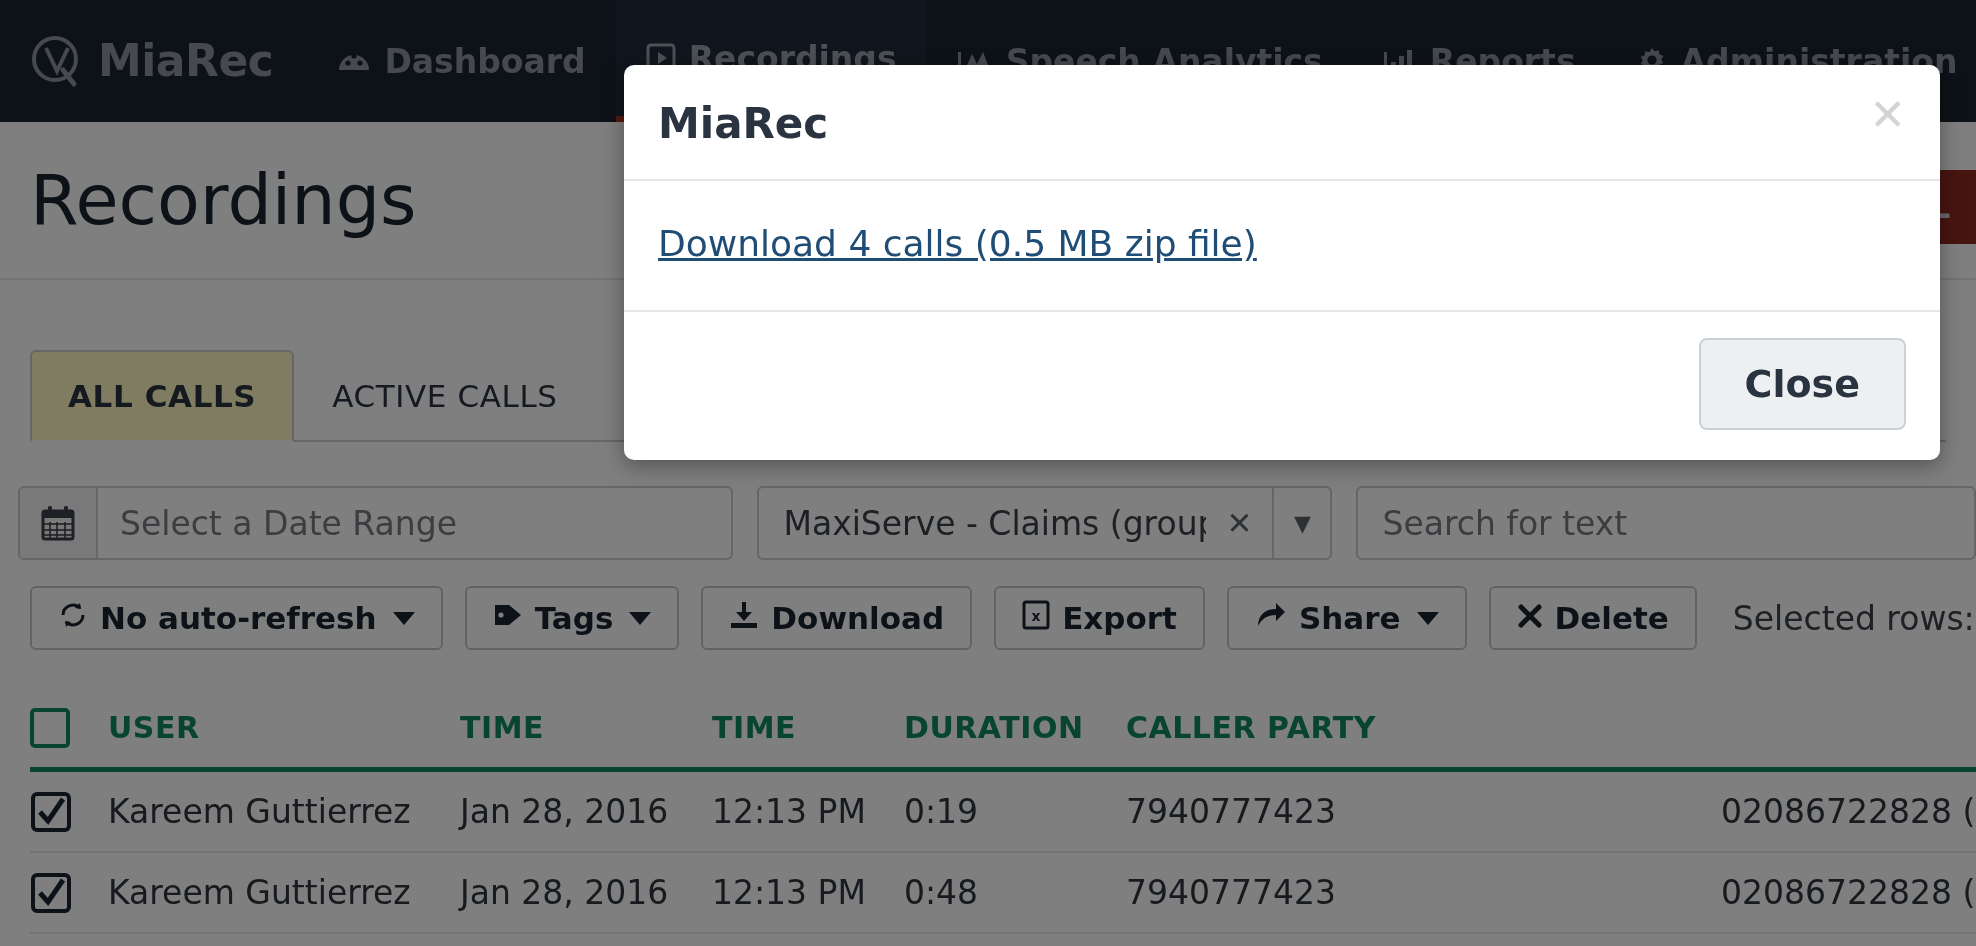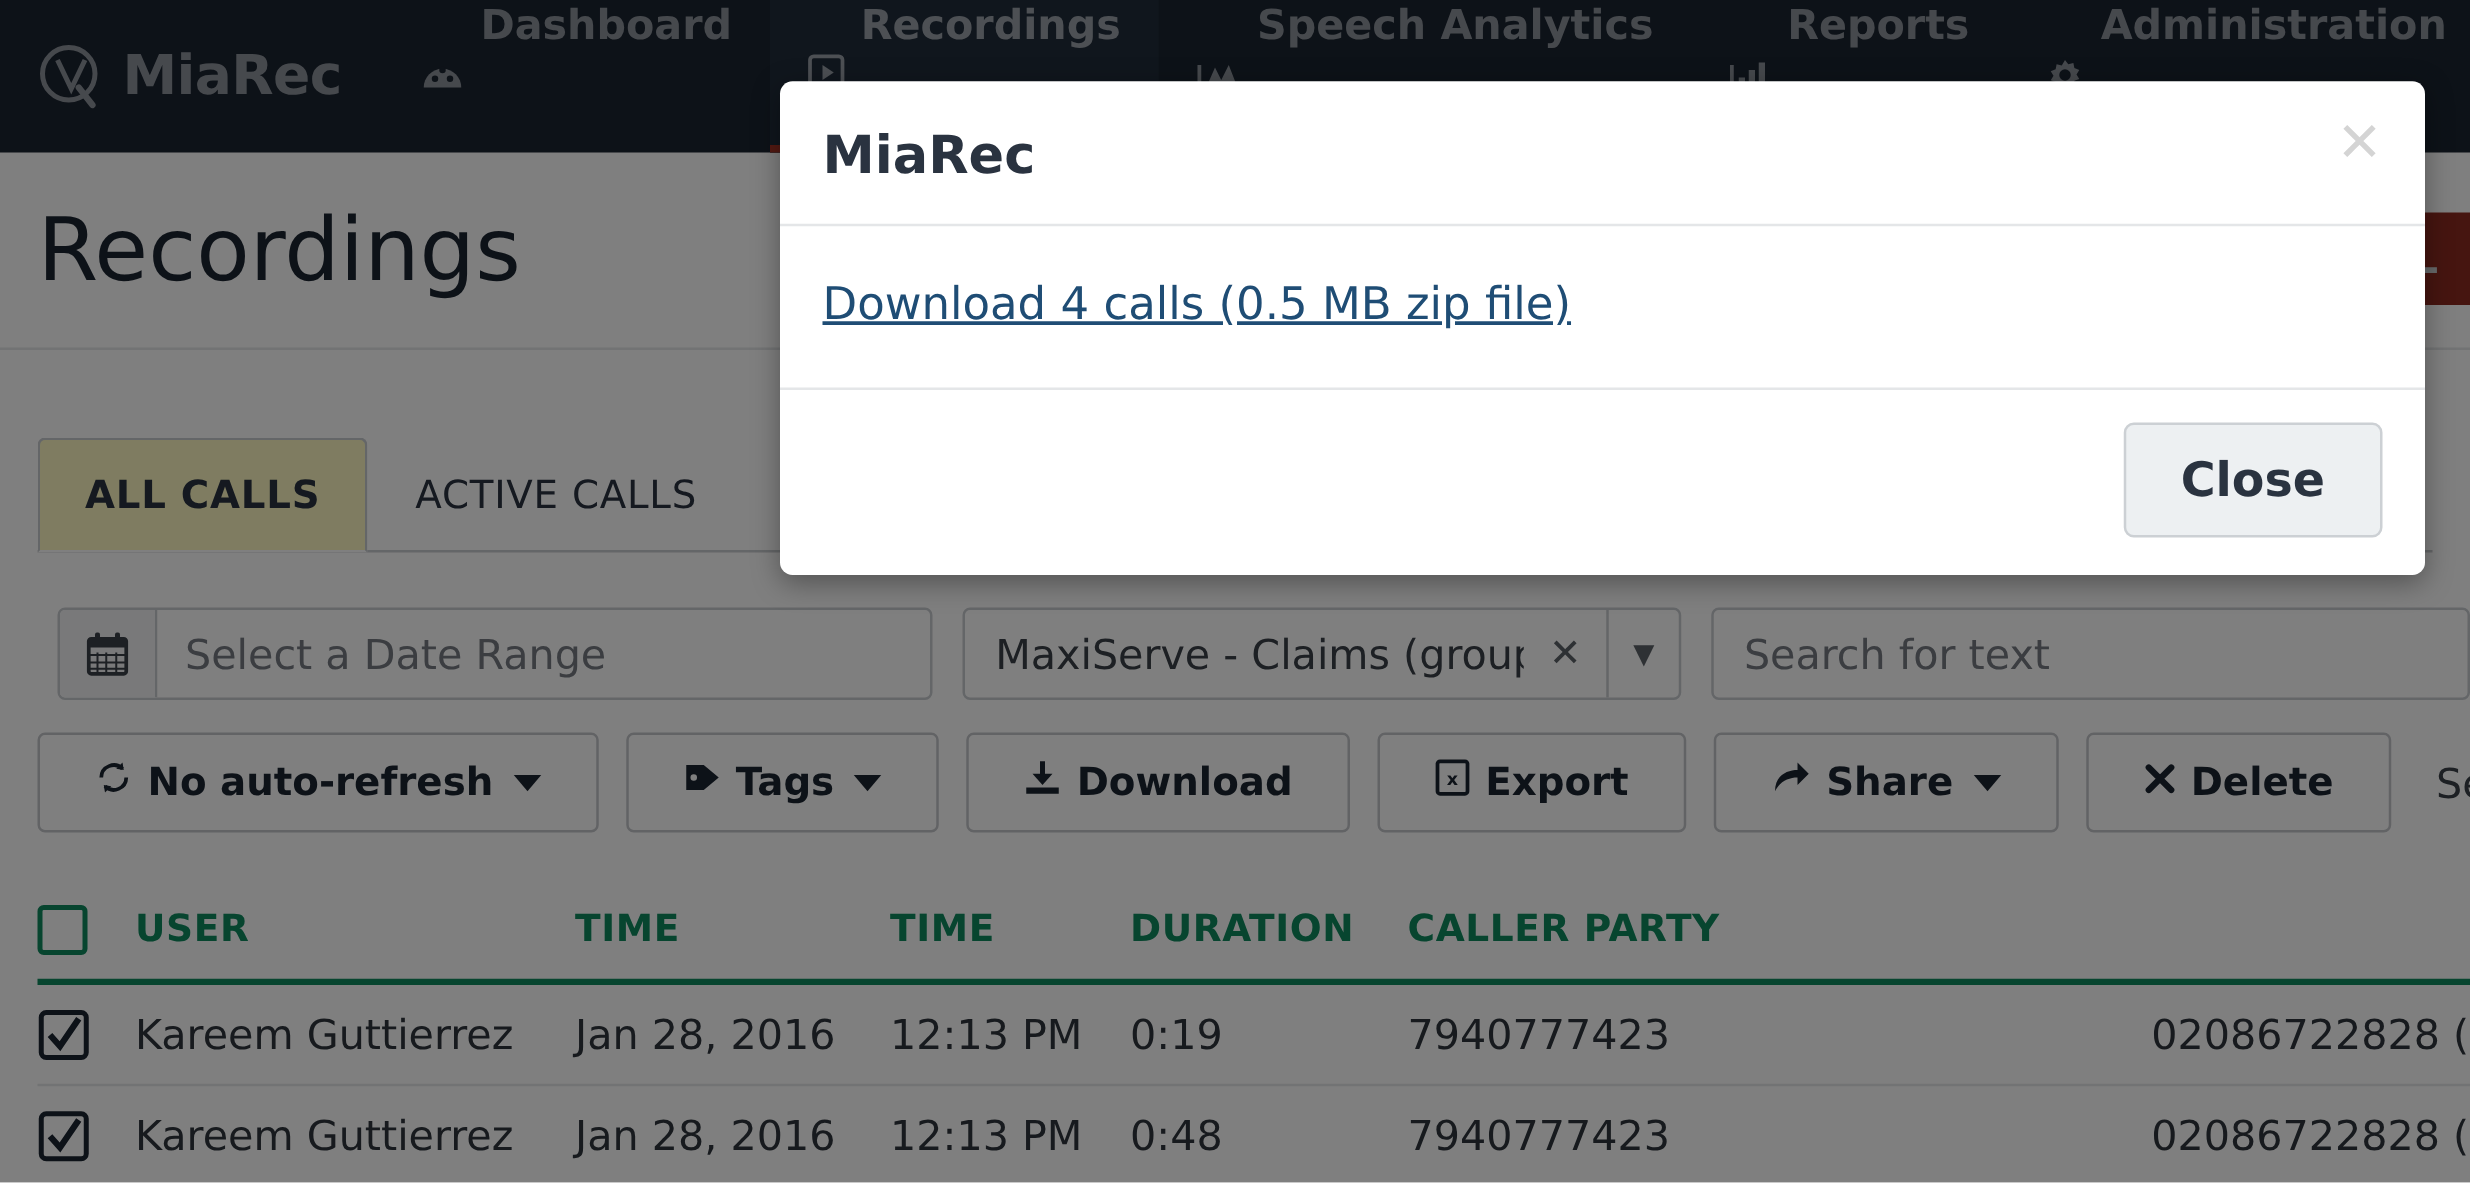--- a/index.html
+++ b/index.html
@@ -28,21 +28,21 @@
     padding: 0 34px 0 30px;
     height: 122px;
     gap: 14px;
   }
   .brand-logo { width: 54px; height: 54px; flex: 0 0 auto; }
   .brand-name {
     font-size: 44px; font-weight: bold; color: #8d939b;
     letter-spacing: -0.5px; line-height: 1;
   }
   .nav-item {
-    display: flex; gap: 13px;
+    display: flex; align-items: center; gap: 13px;
     height: 122px; padding: 0 30px;
     color: #8d939b; font-size: 33px; font-weight: bold;
     white-space: nowrap;
   }
   .nav-item.active {
     background: #212c3a;
     border-bottom: 6px solid #a63225;
     color: #9aa1a9;
   }
   .nav-icon { display: inline-flex; align-items: center; }
@@ -94,21 +94,21 @@
   .tab.active {
     background: #fef9c3;
     border-color: #c9ccd0;
     border-bottom-color: #ffffff;
     font-weight: bold;
   }
 
   
   .filters {
     display: flex; align-items: center;
-    margin: 44px 0 0 46px;
+    margin: 44px 0 0 18px;
     gap: 24px;
   }
   .daterange {
     display: flex; align-items: center;
     width: 740px; height: 74px;
     border: 2px solid #c9ccd0; border-radius: 6px;
     background: #ffffff;
   }
   .daterange-addon {
     width: 78px; height: 100%;
@@ -151,21 +151,21 @@
   }
 
   
   .toolbar {
     display: flex; align-items: center;
     margin: 26px 0 0 30px;
     gap: 22px;
   }
   .tb-btn {
     display: flex; align-items: center; gap: 12px;
-    height: 80px; padding: 0 44px;
+    height: 64px; padding: 0 26px;
     border: 2px solid #c4c7cb; border-radius: 6px;
     background: #ffffff;
     font-size: 31px; font-weight: bold; color: #1b2430;
     white-space: nowrap;
   }
   .caret-dn {
     width: 0; height: 0; margin-left: 4px;
     border-left: 11px solid transparent;
     border-right: 11px solid transparent;
     border-top: 13px solid #1b2430;

